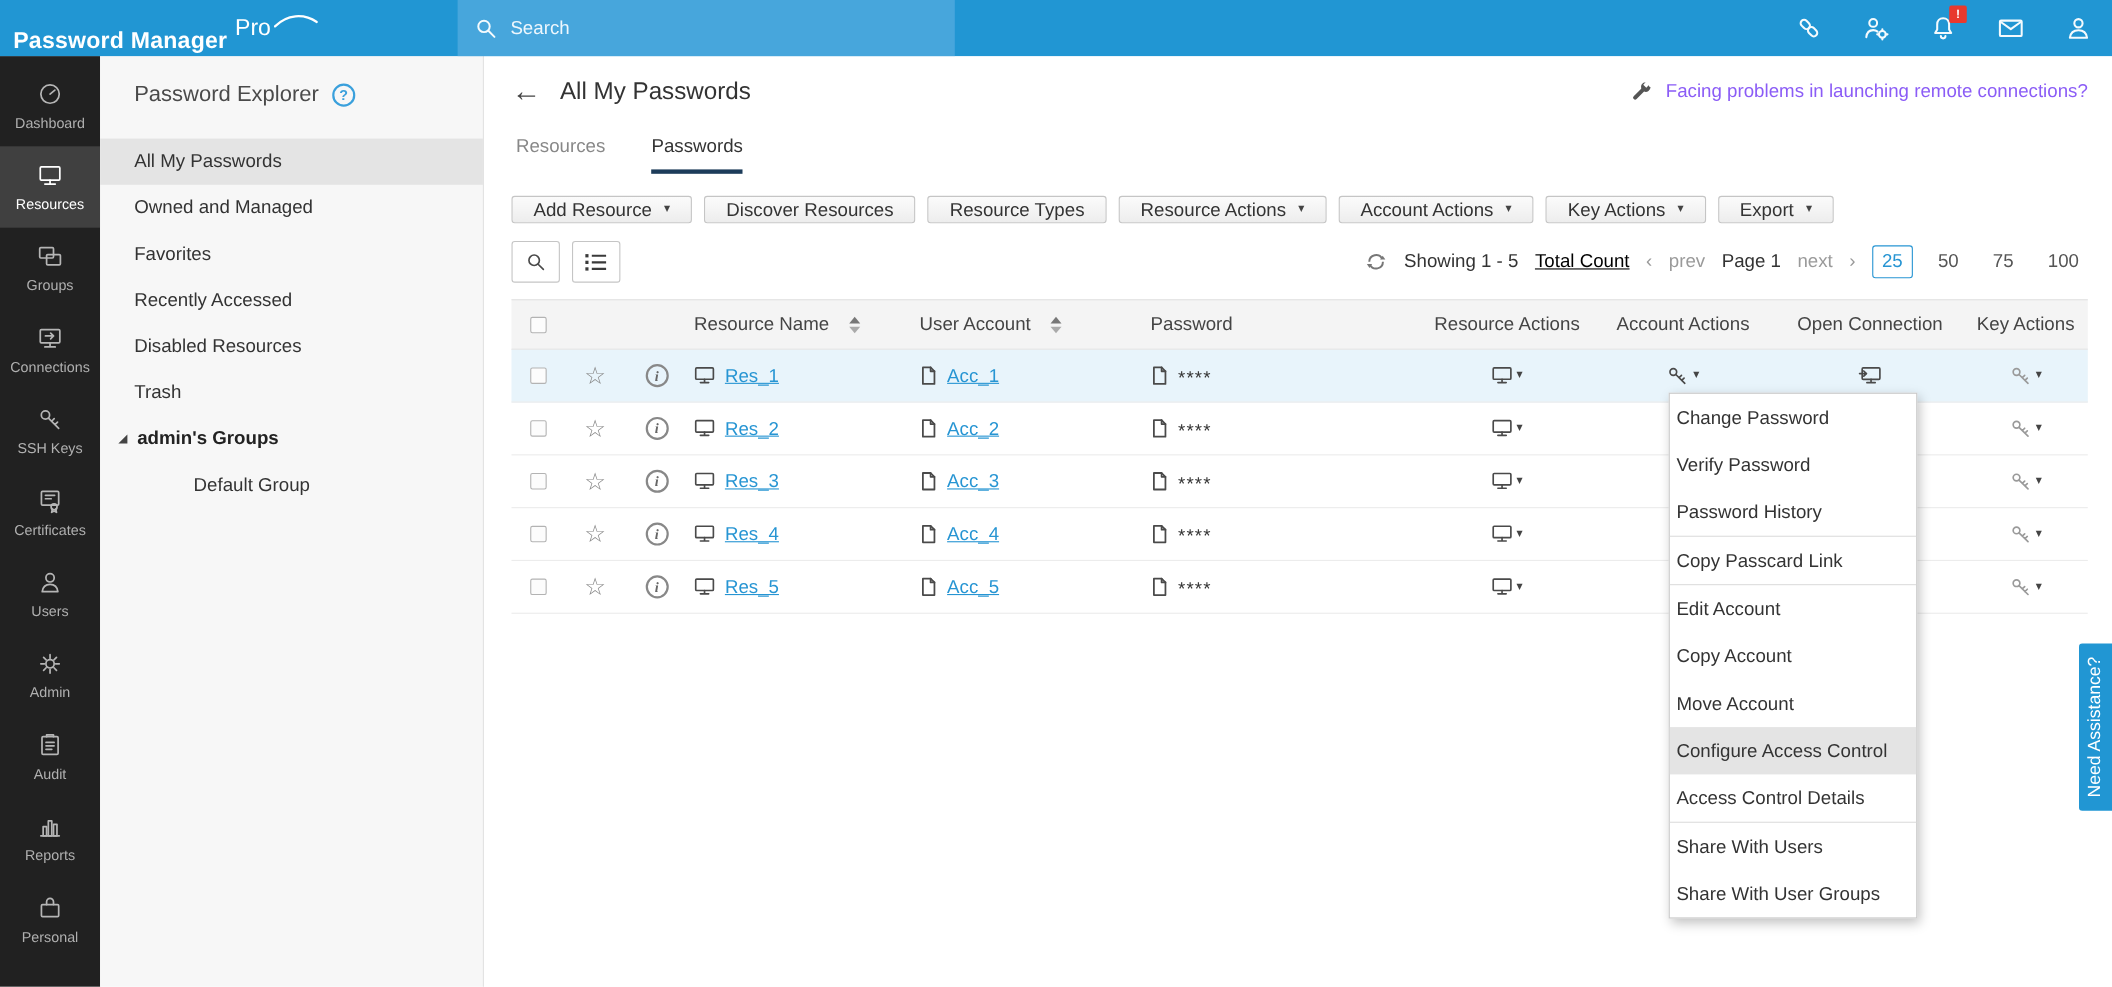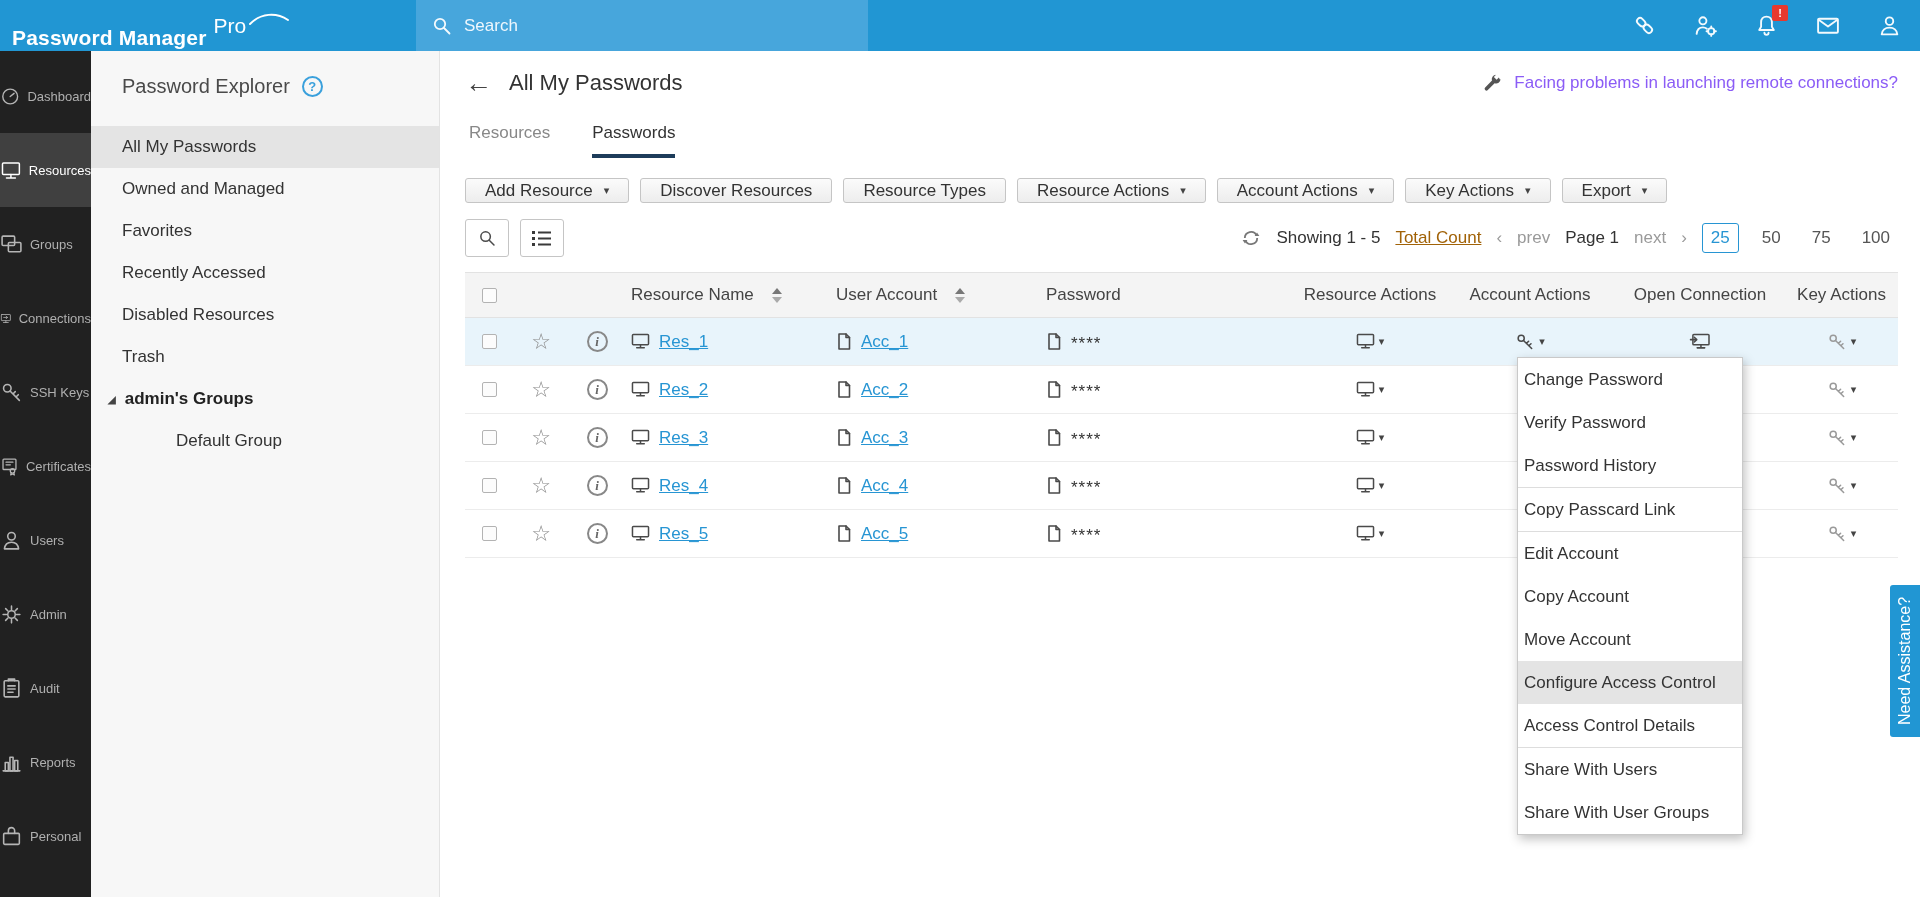--- a/index.html
+++ b/index.html
@@ -27,21 +27,21 @@
   .ic-white{stroke:#f4fafd;fill:none;stroke-width:1.8;stroke-linecap:round;stroke-linejoin:round;}
   .ic-dark{stroke:#4a4a4a;fill:none;stroke-width:1.6;stroke-linecap:round;stroke-linejoin:round;}
   .ic-gray{stroke:#9a9a9a;fill:none;stroke-width:1.6;stroke-linecap:round;stroke-linejoin:round;}
   .ic-fill-dark{fill:#555;stroke:none;}
 
   
   .layout{position:absolute;top:51px;left:0;width:1920px;height:846px;display:flex;}
 
   
   .sidebar{width:91px;background:#212121;padding-top:8px;display:flex;flex-direction:column;}
-  .side-item{height:74px;display:flex;align-items:center;justify-content:flex-start;gap:7px;}
+  .side-item{height:74px;display:flex;flex-direction:column;align-items:center;justify-content:center;gap:7px;}
   .side-item svg{fill:none;stroke:#b5b5b5;stroke-width:1.5;stroke-linecap:round;stroke-linejoin:round;}
   .side-item.active{background:#404040;}
   .side-item.active svg{stroke:#fff;}
   .side-label{font-size:13px;color:#b0b0b0;}
   .side-item.active .side-label{color:#fff;}
 
   
   .explorer{width:349px;background:#f7f7f7;border-right:1px solid #e3e3e3;padding-top:24px;}
   .exp-title{display:flex;align-items:center;gap:12px;padding-left:31px;font-size:20px;color:#4a4a4a;margin-bottom:28px;}
   .help-badge{width:21px;height:21px;border-radius:50%;border:2px solid #3aa0dc;color:#3aa0dc;
@@ -66,21 +66,21 @@
   .toolbar{display:flex;gap:11px;margin-top:20px;}
   .tbtn{height:25px;padding:0 19px;background:linear-gradient(#fbfbfb,#ededed);border:1px solid #c5c5c5;
     border-radius:3px;font-size:17px;color:#333;display:flex;align-items:center;gap:11px;font-family:inherit;}
   .caret{font-size:11px;color:#444;line-height:1;}
 
   .subbar{display:flex;align-items:center;margin-top:16px;}
   .sq{width:44px;height:38px;background:#fff;border:1px solid #c5c5c5;border-radius:3px;
     display:flex;align-items:center;justify-content:center;margin-right:11px;}
   .pag{margin-left:auto;display:flex;align-items:center;gap:15px;font-size:17px;color:#333;}
   .refresh{display:flex;}
-  .total-link{color:#a16207;text-decoration:underline;}
+  .total-link{color:#000000;text-decoration:underline;}
   .dim{color:#9a9a9a;}
   .pageno{color:#333;}
   .size{color:#555;padding:4px 8px;border-radius:3px;}
   .size.active{border:1px solid #2795d3;color:#2795d3;background:#fff;text-align:right;}
 
   
   .table{margin-top:15px;}
   .cols{display:grid;grid-template-columns:48px 56px 56px 205px 210px 255px 150px 170px 170px minmax(0,1fr);}
   .thead{height:46px;background:#f4f4f4;border-top:1px solid #e2e2e2;border-bottom:1px solid #e2e2e2;
     font-size:17px;color:#444;align-items:center;}

